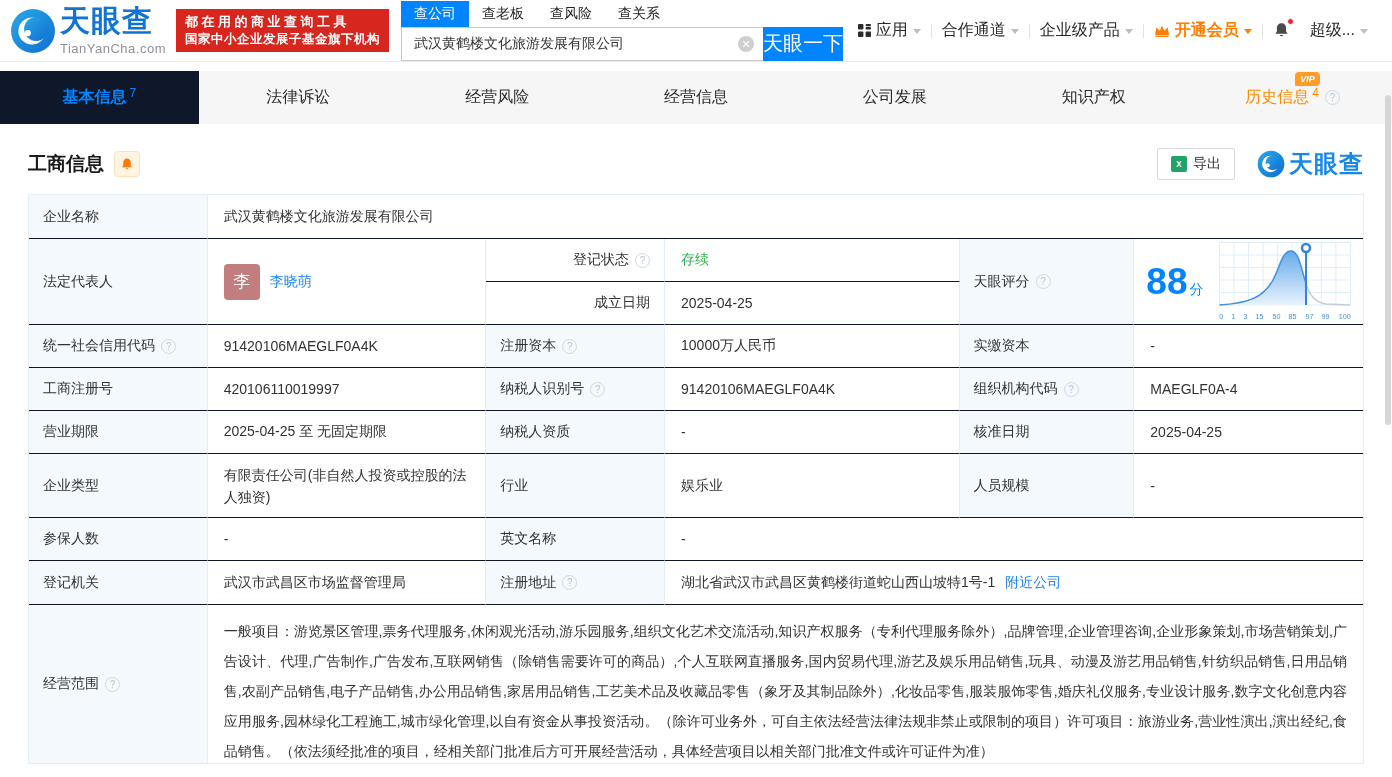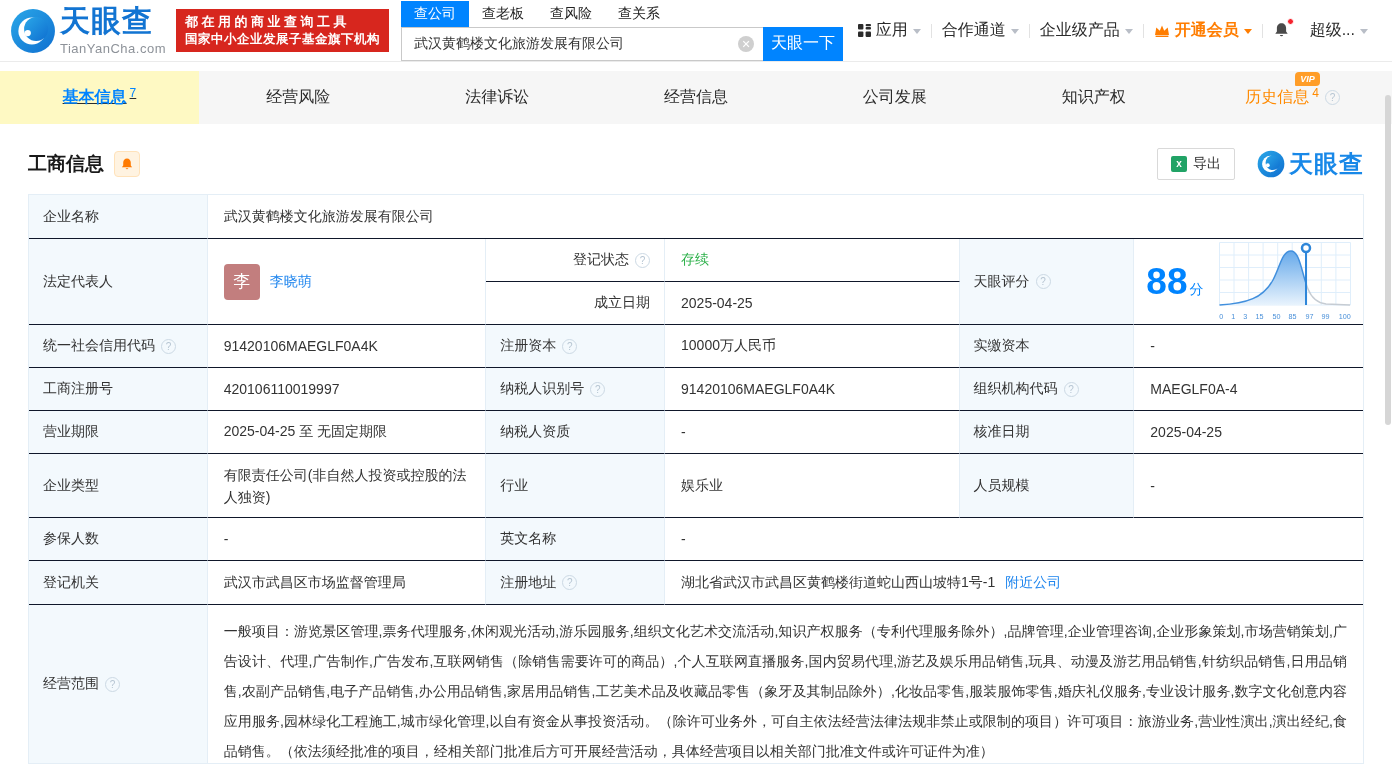--- a/index.html
+++ b/index.html
@@ -21,39 +21,39 @@
   .search-tabs { display:flex; align-items:flex-end; }
   .stab { font-size:14px; padding:4px 13px; color:#222; cursor:pointer; }
   .stab.active { background:#0084ff; color:#fff; }
   .search-box { display:flex; height:34px; }
   .sinput-wrap { position:relative; width:362px; }
   .sinput { width:100%; height:34px; border:1px solid #c9c9c9; border-right:none;
     padding:0 32px 0 12px; font-size:14px; color:#333; outline:none;
     font-family:"Liberation Sans","DejaVu Sans",sans-serif; }
   .clear-ic { position:absolute; right:9px; top:9px; width:16px; height:16px; border-radius:50%;
     background:#cfcfcf; color:#fff; font-size:11px; line-height:16px; text-align:center; cursor:pointer; }
-  .sbtn { width:80px; background:#0084ff; color:#fff; border:none; font-size:16px; cursor:pointer;
+  .sbtn { width:80px; background:#0084ff; color:#fff; border:none; font-size:20px; cursor:pointer;
     font-family:"Liberation Sans","DejaVu Sans",sans-serif; }
   .top-nav { margin-left:auto; display:flex; align-items:center; }
   .nav-item { display:flex; align-items:center; font-size:16px; color:#2b2b2b; cursor:pointer; padding:0 10px; white-space:nowrap; }
   .nav-sep { width:1px; height:14px; background:#e2e2e2; }
   .caret { width:0; height:0; border-left:4px solid transparent; border-right:4px solid transparent;
     border-top:5px solid #b9bec7; margin-left:5px; margin-top:2px; }
   .nav-item.vip { color:#ff7d00; font-weight:bold; }
   .nav-item.vip .caret { border-top-color:#ff7d00; }
   .gicon { margin-right:5px; display:inline-flex; }
   .bell-wrap { position:relative; padding:0 10px; cursor:pointer; display:flex; align-items:center; }
   .red-dot { position:absolute; top:-4px; right:6px; width:7px; height:7px; border-radius:50%;
     background:#f5222d; border:1px solid #fff; }
 
   
   .tabstrip { margin-top:9px; height:53px; display:flex; background:#f6f6f6; }
   .ptab { flex:1; display:flex; align-items:center; justify-content:center;
     font-size:16px; color:#2b2b2b; cursor:pointer; }
-  .ptab.active { background:#fef9c3;text-decoration:underline; }
+  .ptab.active { background:#0f172a; }
   .ptab.active .ptab-label { color:#0084ff; font-weight:bold; }
   .ptab-inner { position:relative; display:inline-flex; align-items:center; }
   .tab-badge { font-size:12px; color:#0084ff; margin-left:3px; position:relative; top:-5px; }
   .ptab.history .ptab-label { color:#ff8a00; }
   .ptab.history .tab-badge { color:#ff8a00; }
   .vip-badge { position:absolute; top:-15px; left:50px; background:#ff9d28; color:#fff;
     font-size:9px; font-style:italic; font-weight:bold; padding:2px 5px; border-radius:4px 4px 4px 1px; }
 
   
   .content { padding:0 28px; }
@@ -204,26 +204,26 @@
 
 <nav class="tabstrip">
   <div class="ptab active">
     <span class="ptab-inner">
       <span class="ptab-label">基本信息</span>
       <span class="tab-badge">7</span>
     </span>
   </div>
   <div class="ptab">
     <span class="ptab-inner">
+        <span class="ptab-label">法律诉讼</span>
+      </span>
+  </div>
+  <div class="ptab">
+    <span class="ptab-inner">
         <span class="ptab-label">经营风险</span>
-      </span>
-  </div>
-  <div class="ptab">
-    <span class="ptab-inner">
-        <span class="ptab-label">法律诉讼</span>
       </span>
   </div>
   <div class="ptab">
     <span class="ptab-inner">
         <span class="ptab-label">经营信息</span>
       </span>
   </div>
   <div class="ptab">
     <span class="ptab-inner">
         <span class="ptab-label">公司发展</span>

